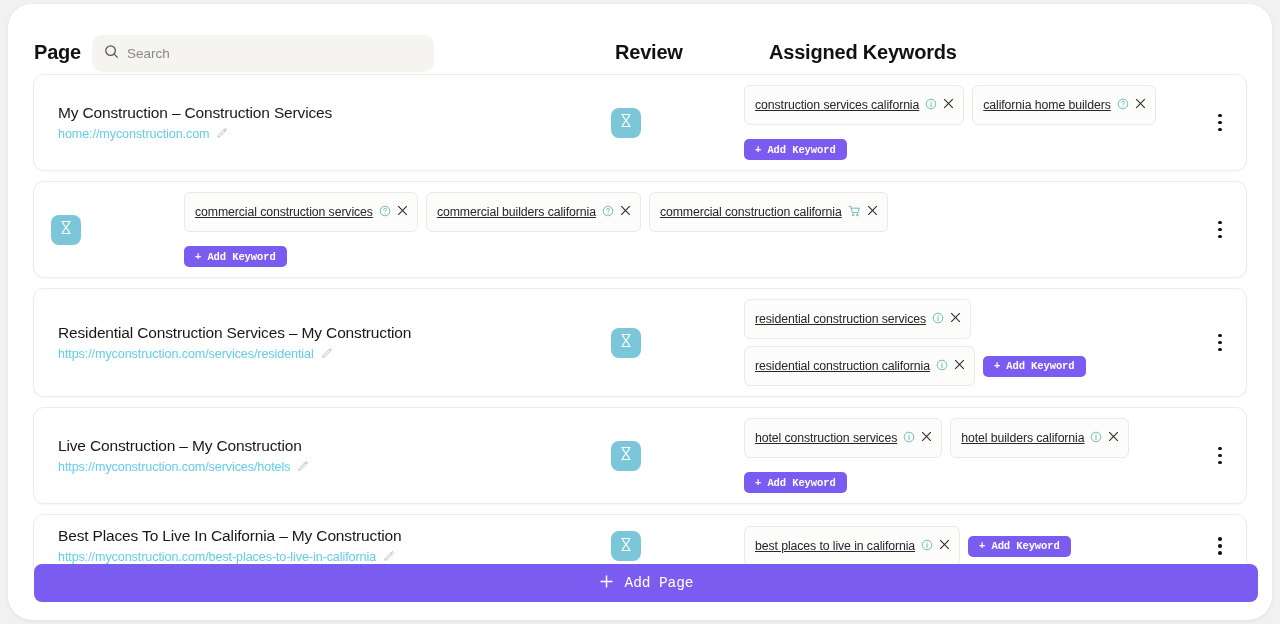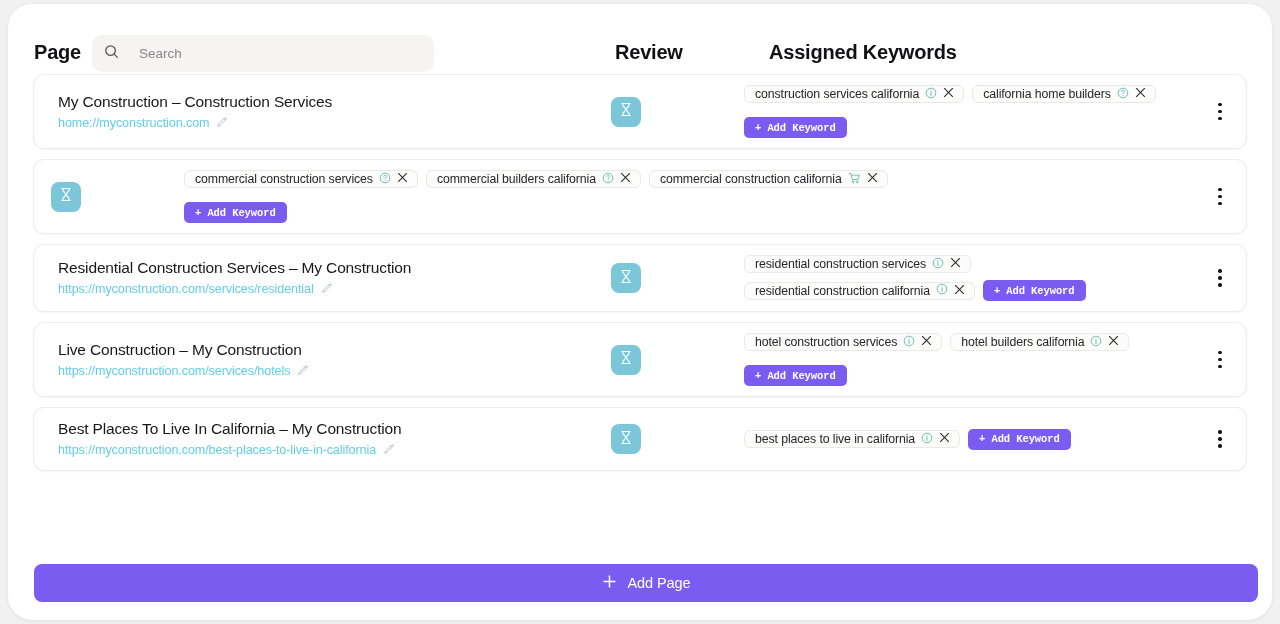--- a/index.html
+++ b/index.html
@@ -42,21 +42,21 @@
     position: absolute;
     left: 84px;
     top: 31px;
     width: 342px;
     height: 37px;
     background: #f5f4f1;
     border-radius: 10px;
     display: flex;
     align-items: center;
     padding: 0 12px;
-    gap: 20px;
+    gap: 8px;
     border: none;
   }
   .search-icon { flex: 0 0 auto; display: block; }
   .search-input {
     border: none;
     outline: none;
     background: transparent;
     font-family: "Liberation Sans", sans-serif;
     font-size: 13.5px;
     color: #55565c;
@@ -157,29 +157,30 @@
     padding: 10px 60px 10px 0;
     display: flex;
     flex-wrap: wrap;
     align-items: center;
     gap: 7px 8px;
   }
   .kw-chip {
     display: inline-flex;
     align-items: center;
     gap: 6px;
-    height: 18px;
+    height: 40px;
     padding: 0 9px 0 10px;
     border: 1px solid #e9e9ea;
     background: #fcfcfb;
     border-radius: 6px;
     font-size: 12.3px;
     color: #26262b;
     letter-spacing: -0.1px;
     white-space: nowrap;
+    text-decoration: underline;
   }
   .kw-icon { display: block; flex: 0 0 auto; }
   .kw-close { display: block; flex: 0 0 auto; cursor: pointer; }
 
   .add-keyword-btn {
     display: inline-flex;
     align-items: center;
     justify-content: center;
     height: 21px;
     padding: 0 11px;
@@ -223,21 +224,21 @@
   .add-page-btn {
     position: absolute;
     left: 26px;
     bottom: 18px;
     width: 1224px;
     height: 38px;
     background: #7b5cf0;
     border: none;
     border-radius: 8px;
     color: #ffffff;
-    font-family: Liberation Sans, sans-serif;
+    font-family: Liberation Mono, monospace;
     font-size: 14.5px;
     font-weight: 400;
     letter-spacing: -0.1px;
     display: flex;
     align-items: center;
     justify-content: center;
     gap: 11px;
     cursor: pointer;
   }
   .plus-icon { display: block; }

